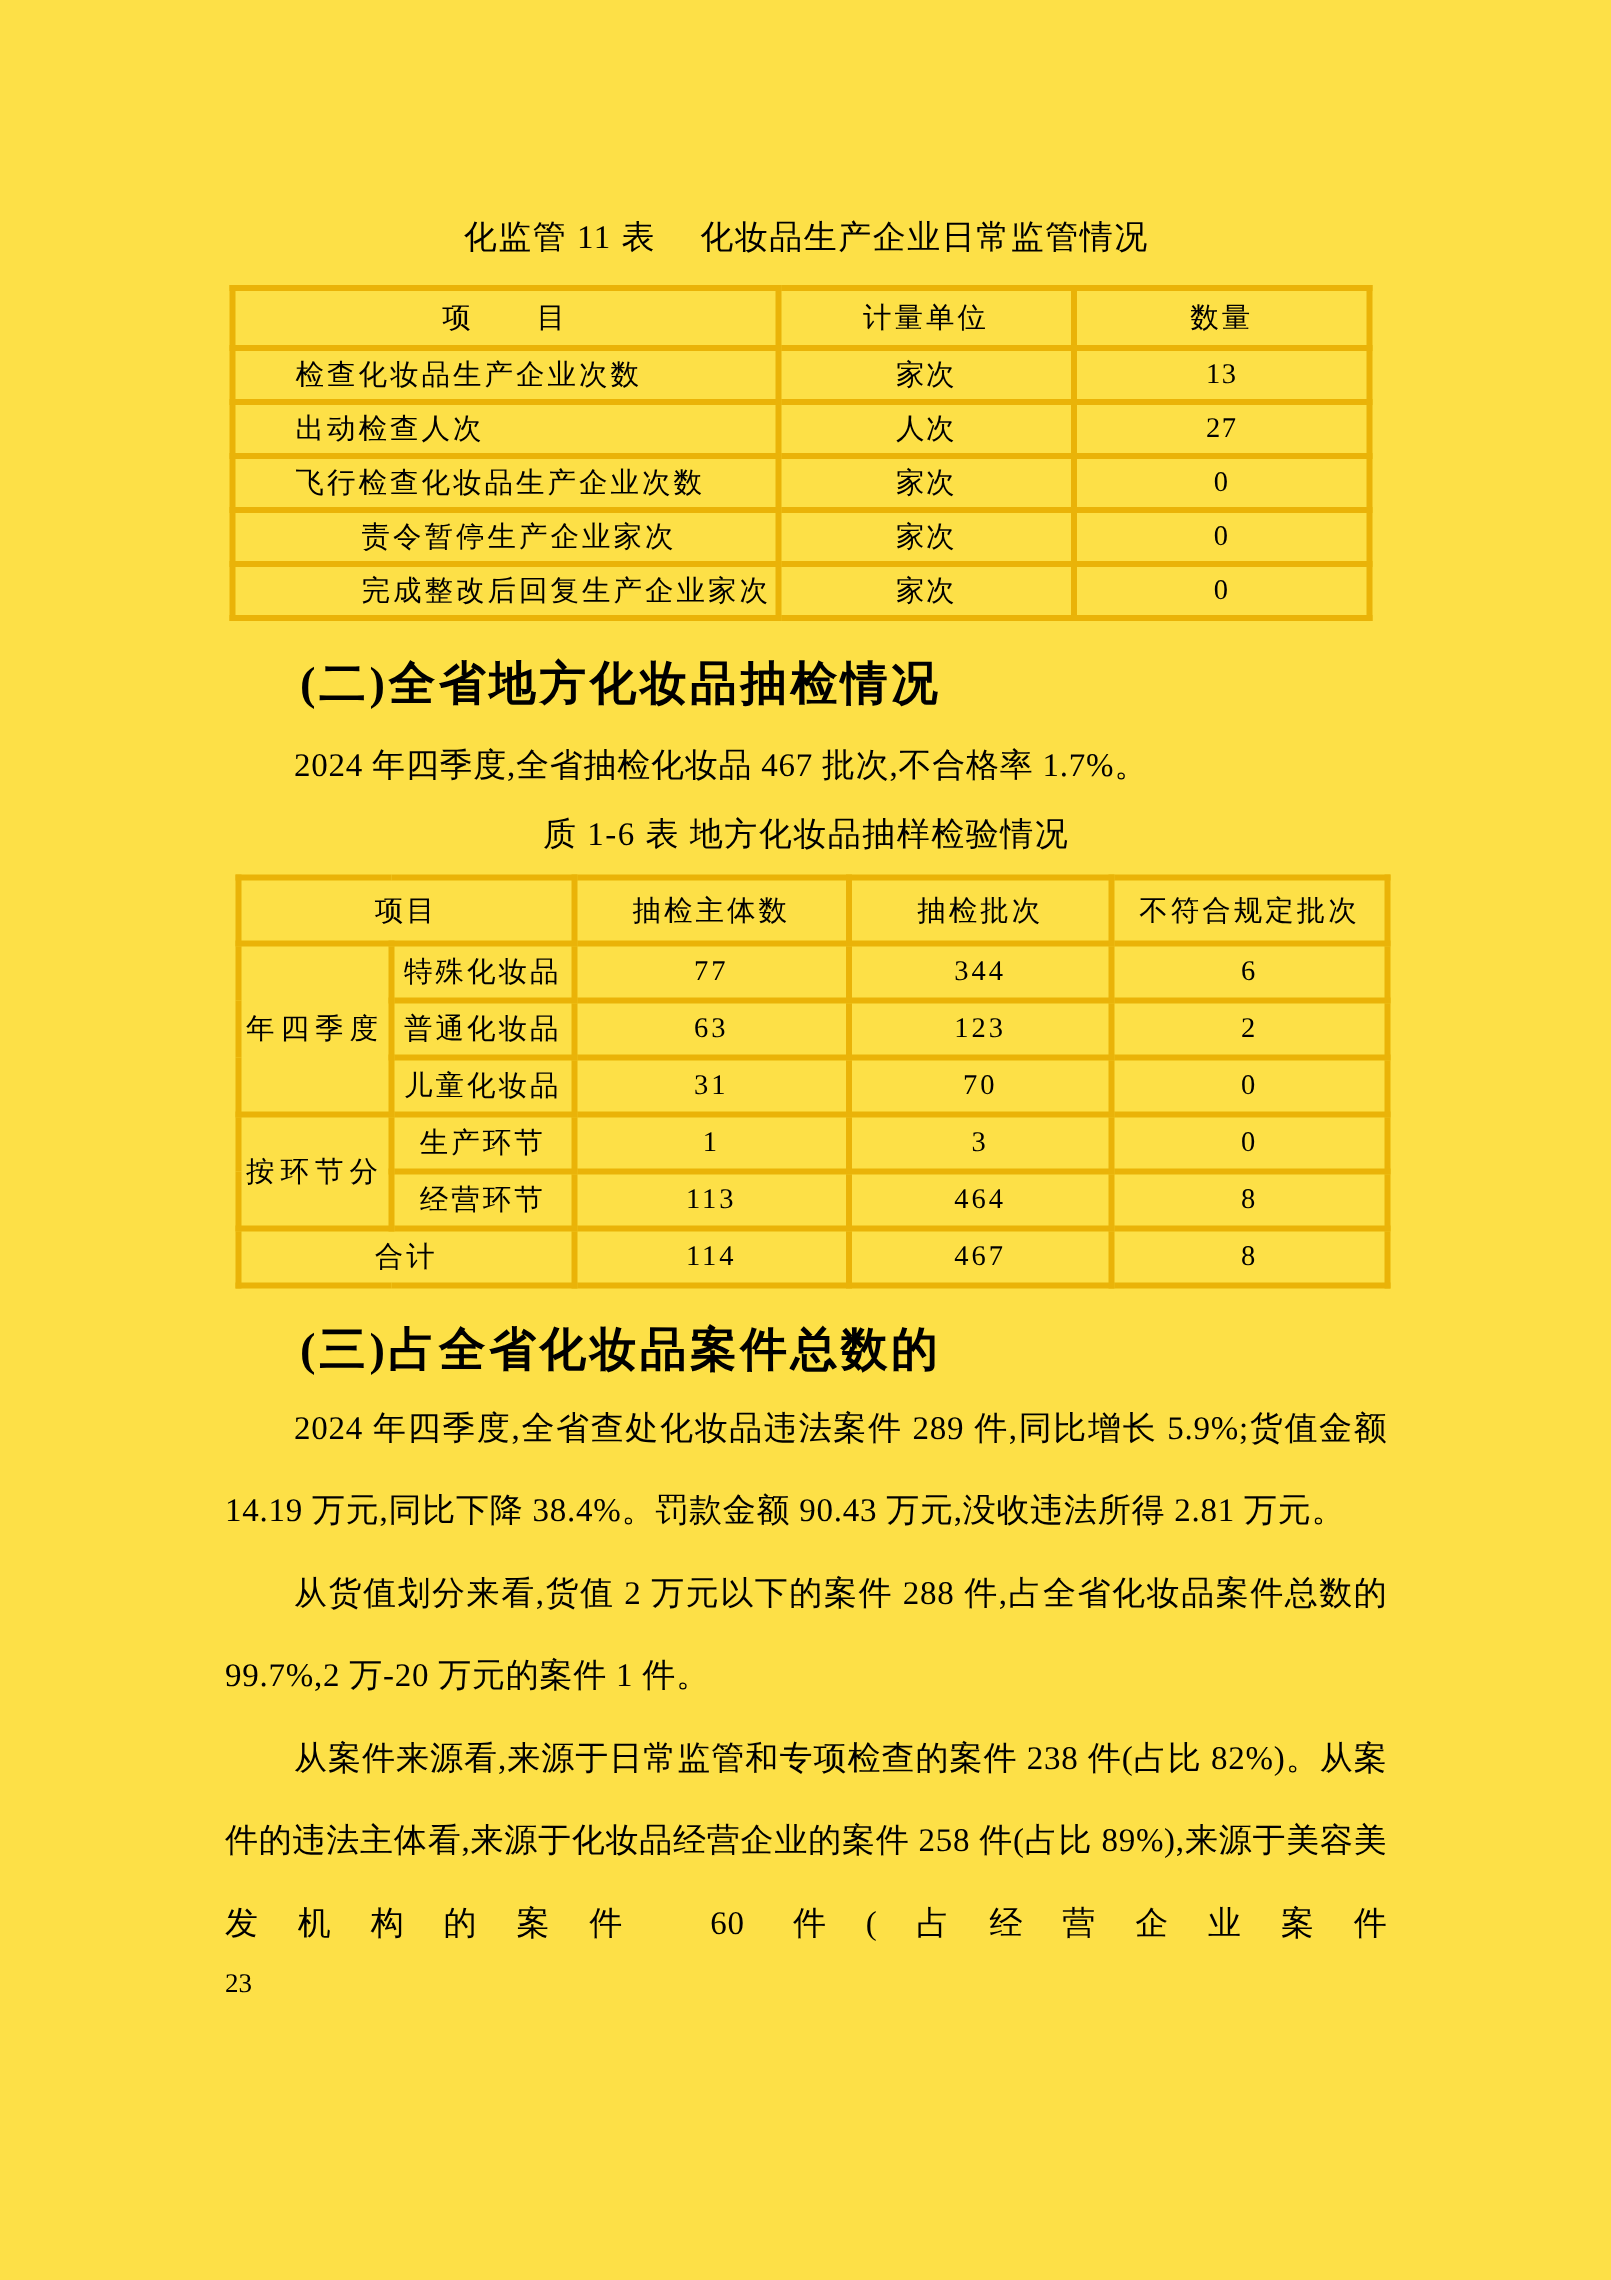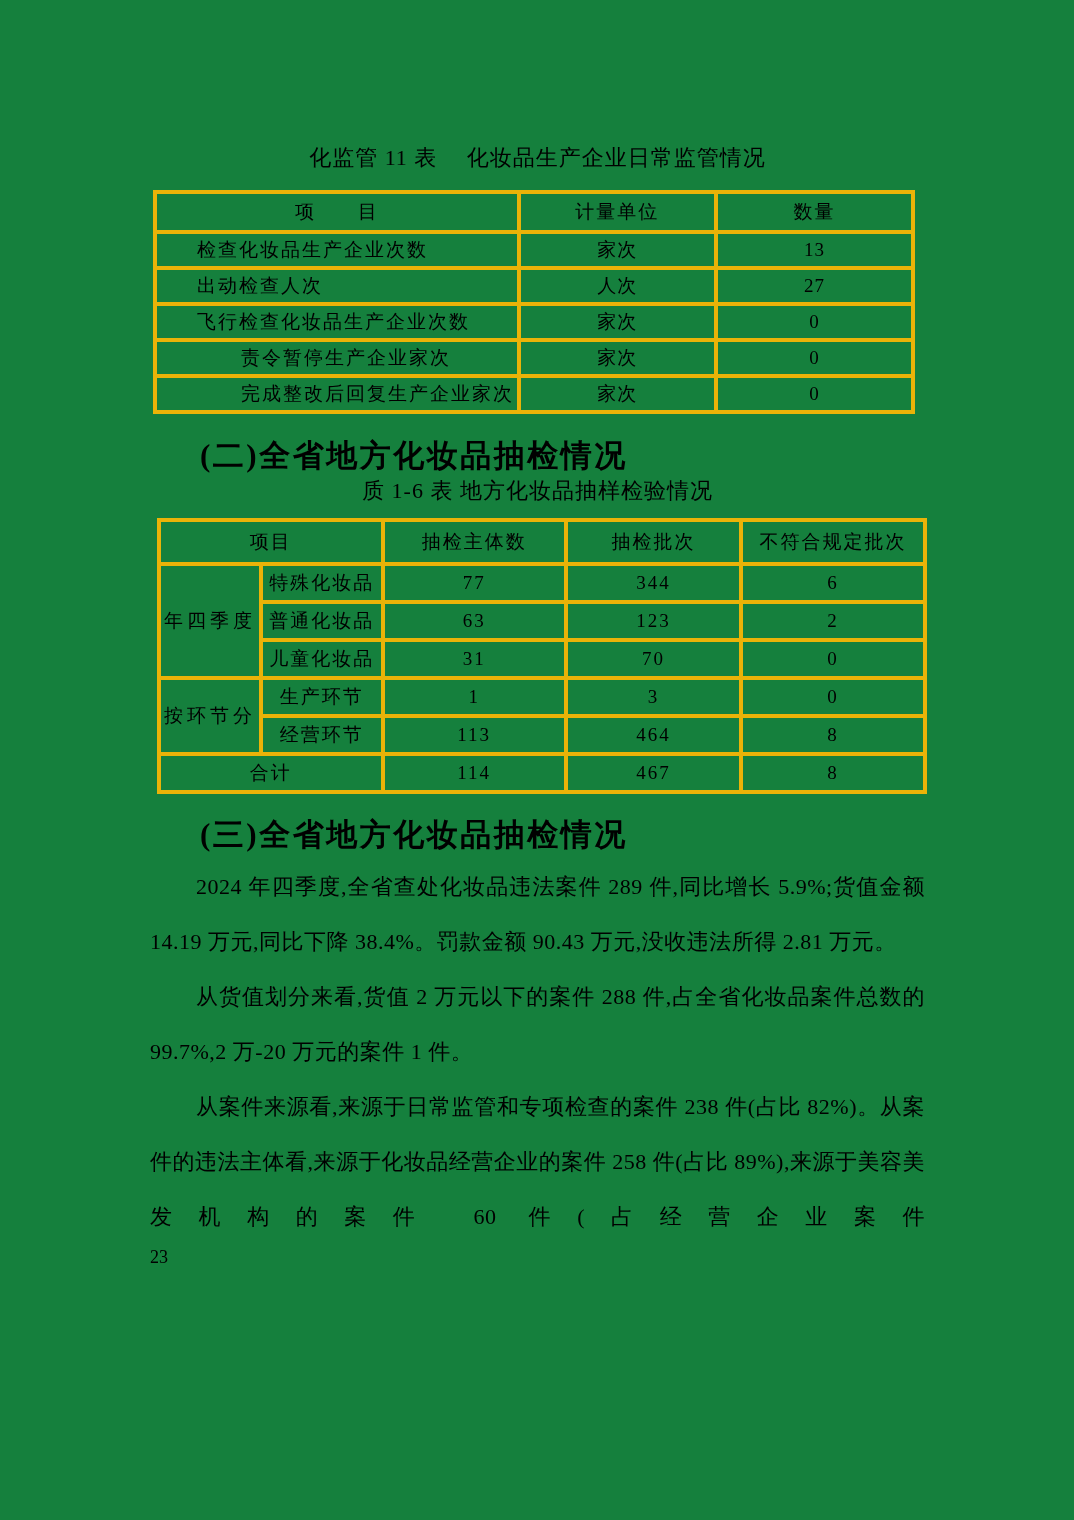--- a/index.html
+++ b/index.html
@@ -2,21 +2,21 @@
 <html><head>
 <meta charset="utf-8">
 <style>
   * { box-sizing: border-box; margin: 0; padding: 0; }
   html, body { background: #e8e8e8; }
   .page {
     position: relative;
     width: 1074px;
     height: 1520px;
     margin: 0 auto;
-    background: #15803d;
+    background: #fde047;
     color: #000000;
     font-family: "Liberation Serif", "DejaVu Serif", serif;
     padding: 0 149px 0 150px;
     overflow: hidden;
   }
   
   .caption {
     text-align: center;
     font-size: 22px;
     line-height: 32px;
@@ -119,20 +119,21 @@
       <tr>
         <td class="item ind2">完成整改后回复生产企业家次</td>
         <td class="unit">家次</td>
         <td class="val">0</td>
       </tr>
     </tbody>
   </table>
 
   <div class="heading heading2">(二)全省地方化妆品抽检情况</div>
 
+  <p class="body para-intro">2024 年四季度,全省抽检化妆品 467 批次,不合格率 1.7%。</p>
 
   <div class="caption caption2">质 1-6 表 地方化妆品抽样检验情况</div>
 
   <table class="t2">
     <colgroup>
         <col style="width:13.3%">
         <col style="width:15.9%">
         <col style="width:23.9%">
         <col style="width:22.9%">
         <col style="width:24%">
@@ -180,21 +181,21 @@
       </tr>
       <tr>
         <td colspan="2">合计</td>
         <td>114</td>
         <td>467</td>
         <td>8</td>
       </tr>
     </tbody>
   </table>
 
-  <div class="heading heading3">(三)全省地方化妆品抽检情况</div>
+  <div class="heading heading3">(三)占全省化妆品案件总数的</div>
 
   <p class="body para-first">2024 年四季度,全省查处化妆品违法案件 289 件,同比增长 5.9%;货值金额 14.19 万元,同比下降 38.4%。罚款金额 90.43 万元,没收违法所得 2.81 万元。</p>
   <p class="body">从货值划分来看,货值 2 万元以下的案件 288 件,占全省化妆品案件总数的 99.7%,2 万-20 万元的案件 1 件。</p>
   <p class="body cont">从案件来源看,来源于日常监管和专项检查的案件 238 件(占比 82%)。从案件的违法主体看,来源于化妆品经营企业的案件 258 件(占比 89%),来源于美容美发机构的案件 60 件(占经营企业案件</p>
 
   <div class="pagenum">23</div>
 
 </div>
 
 </body></html>

